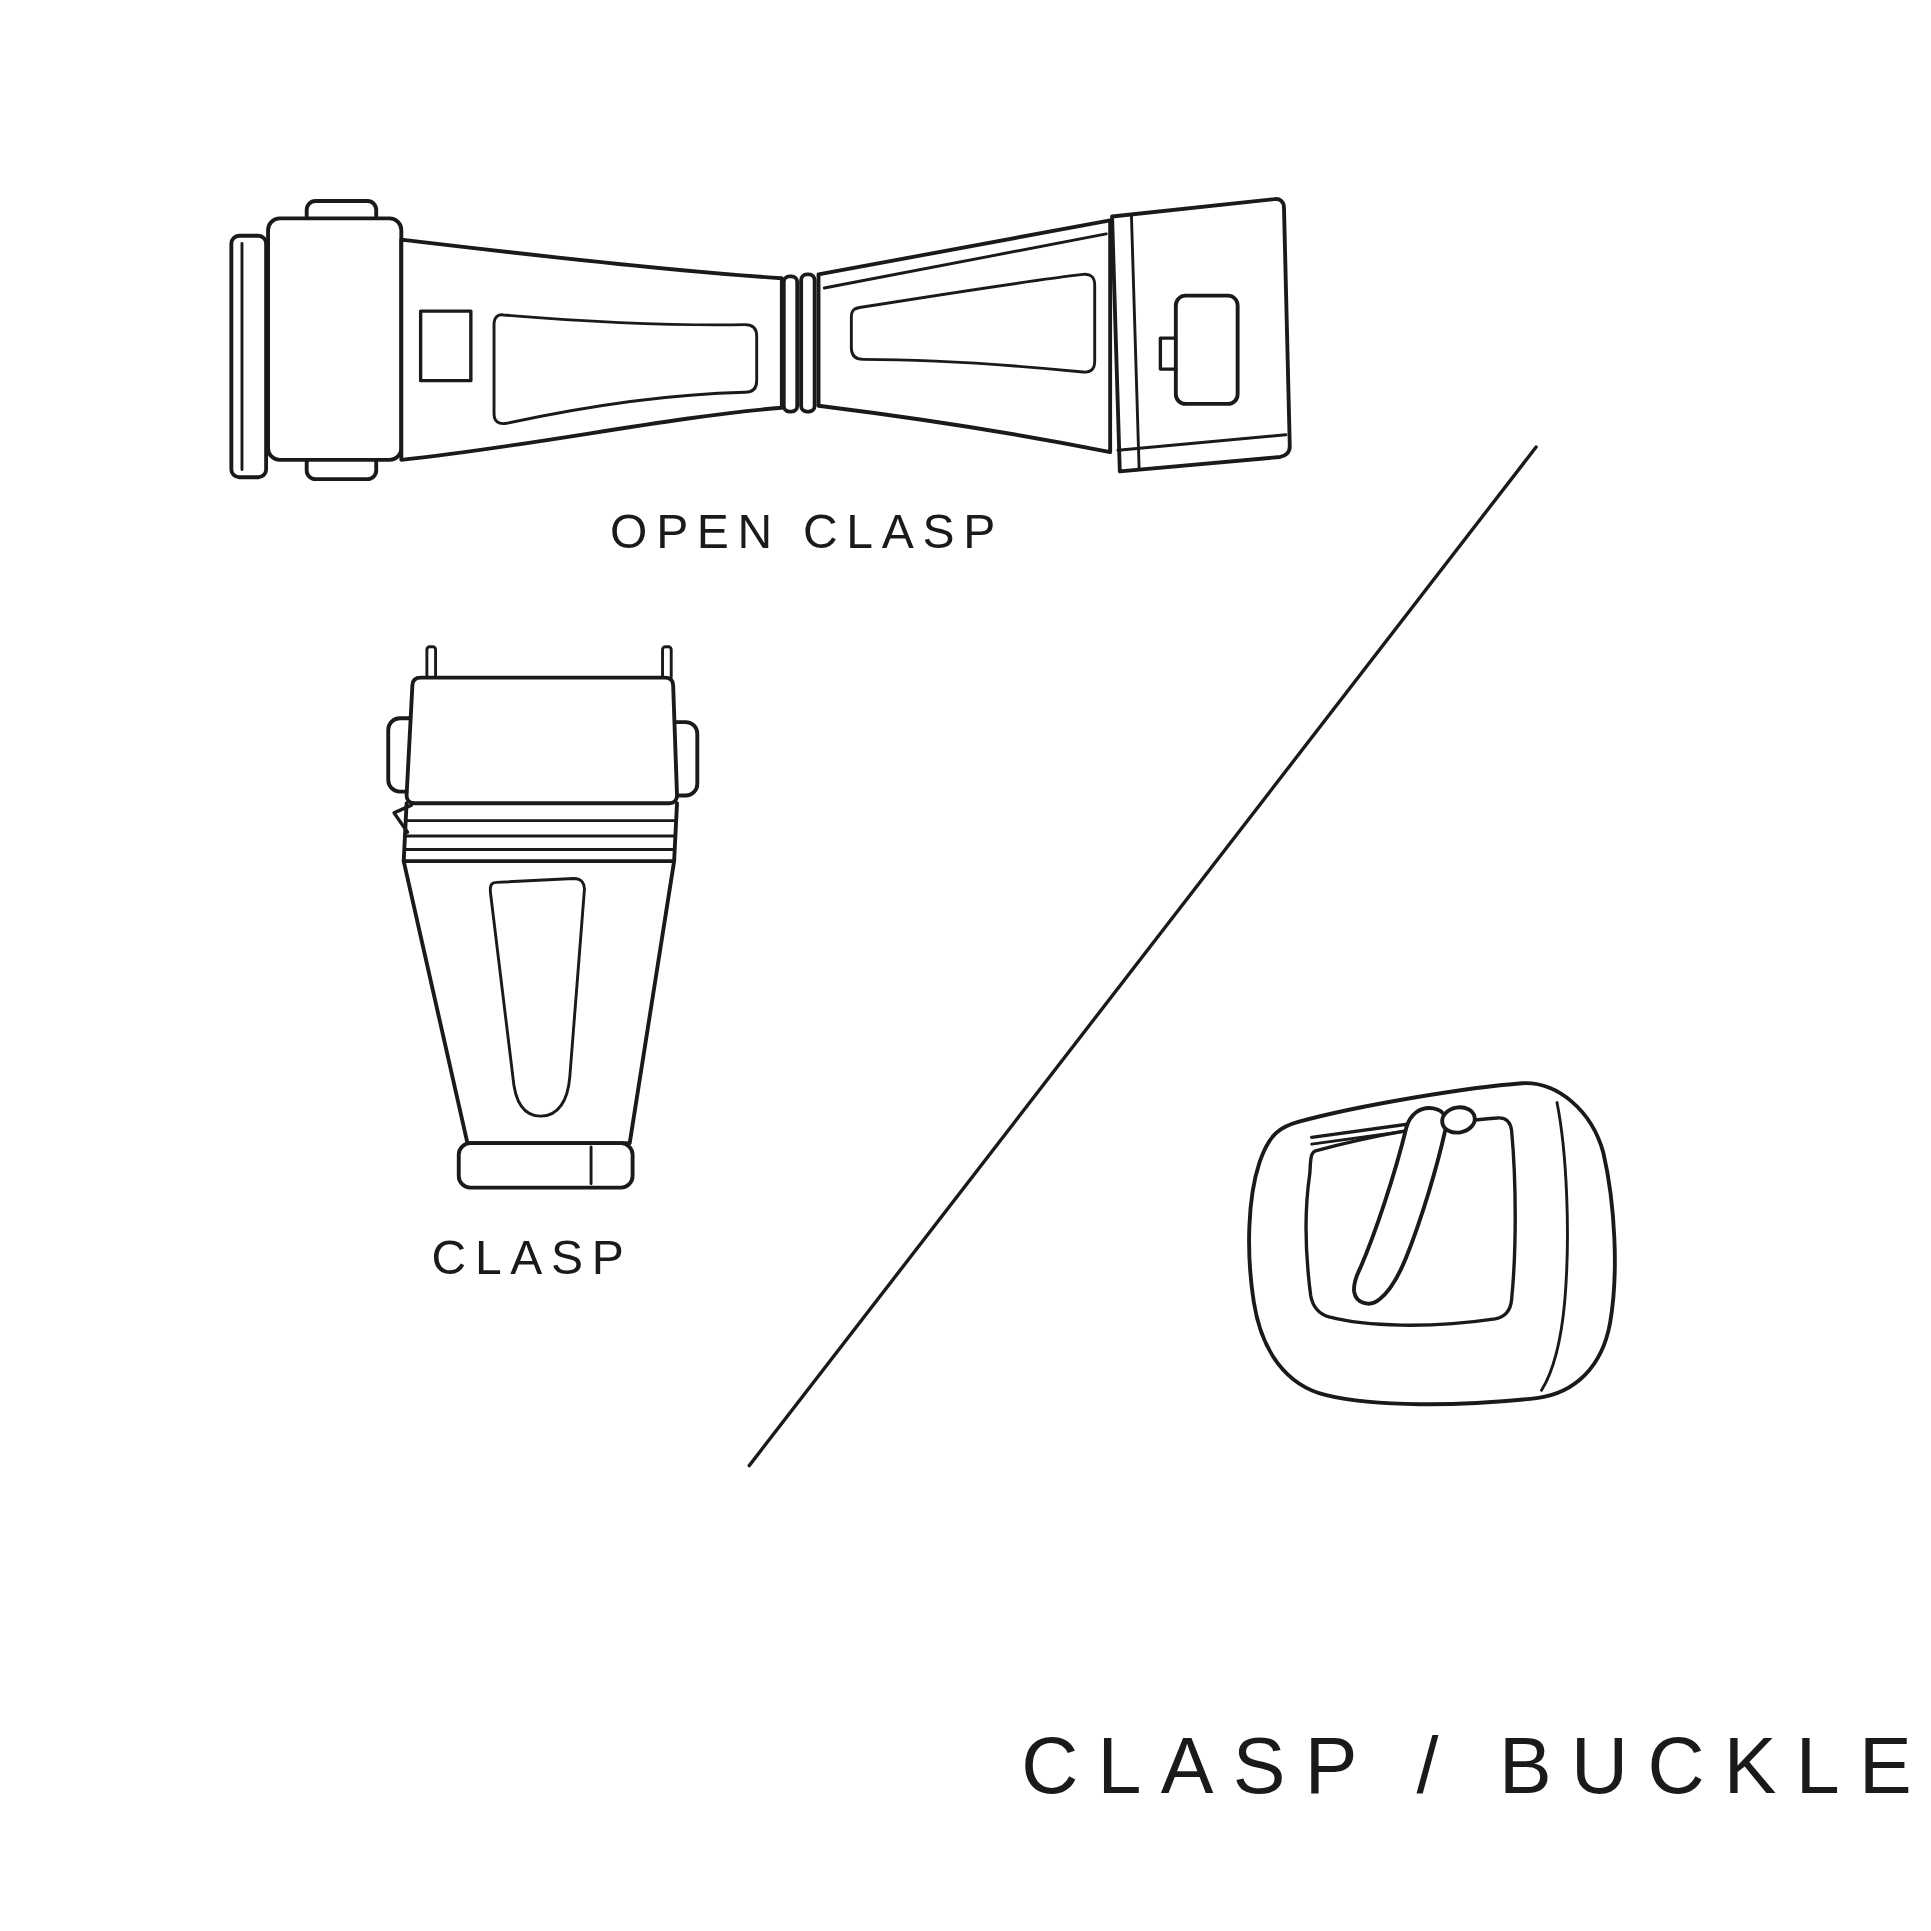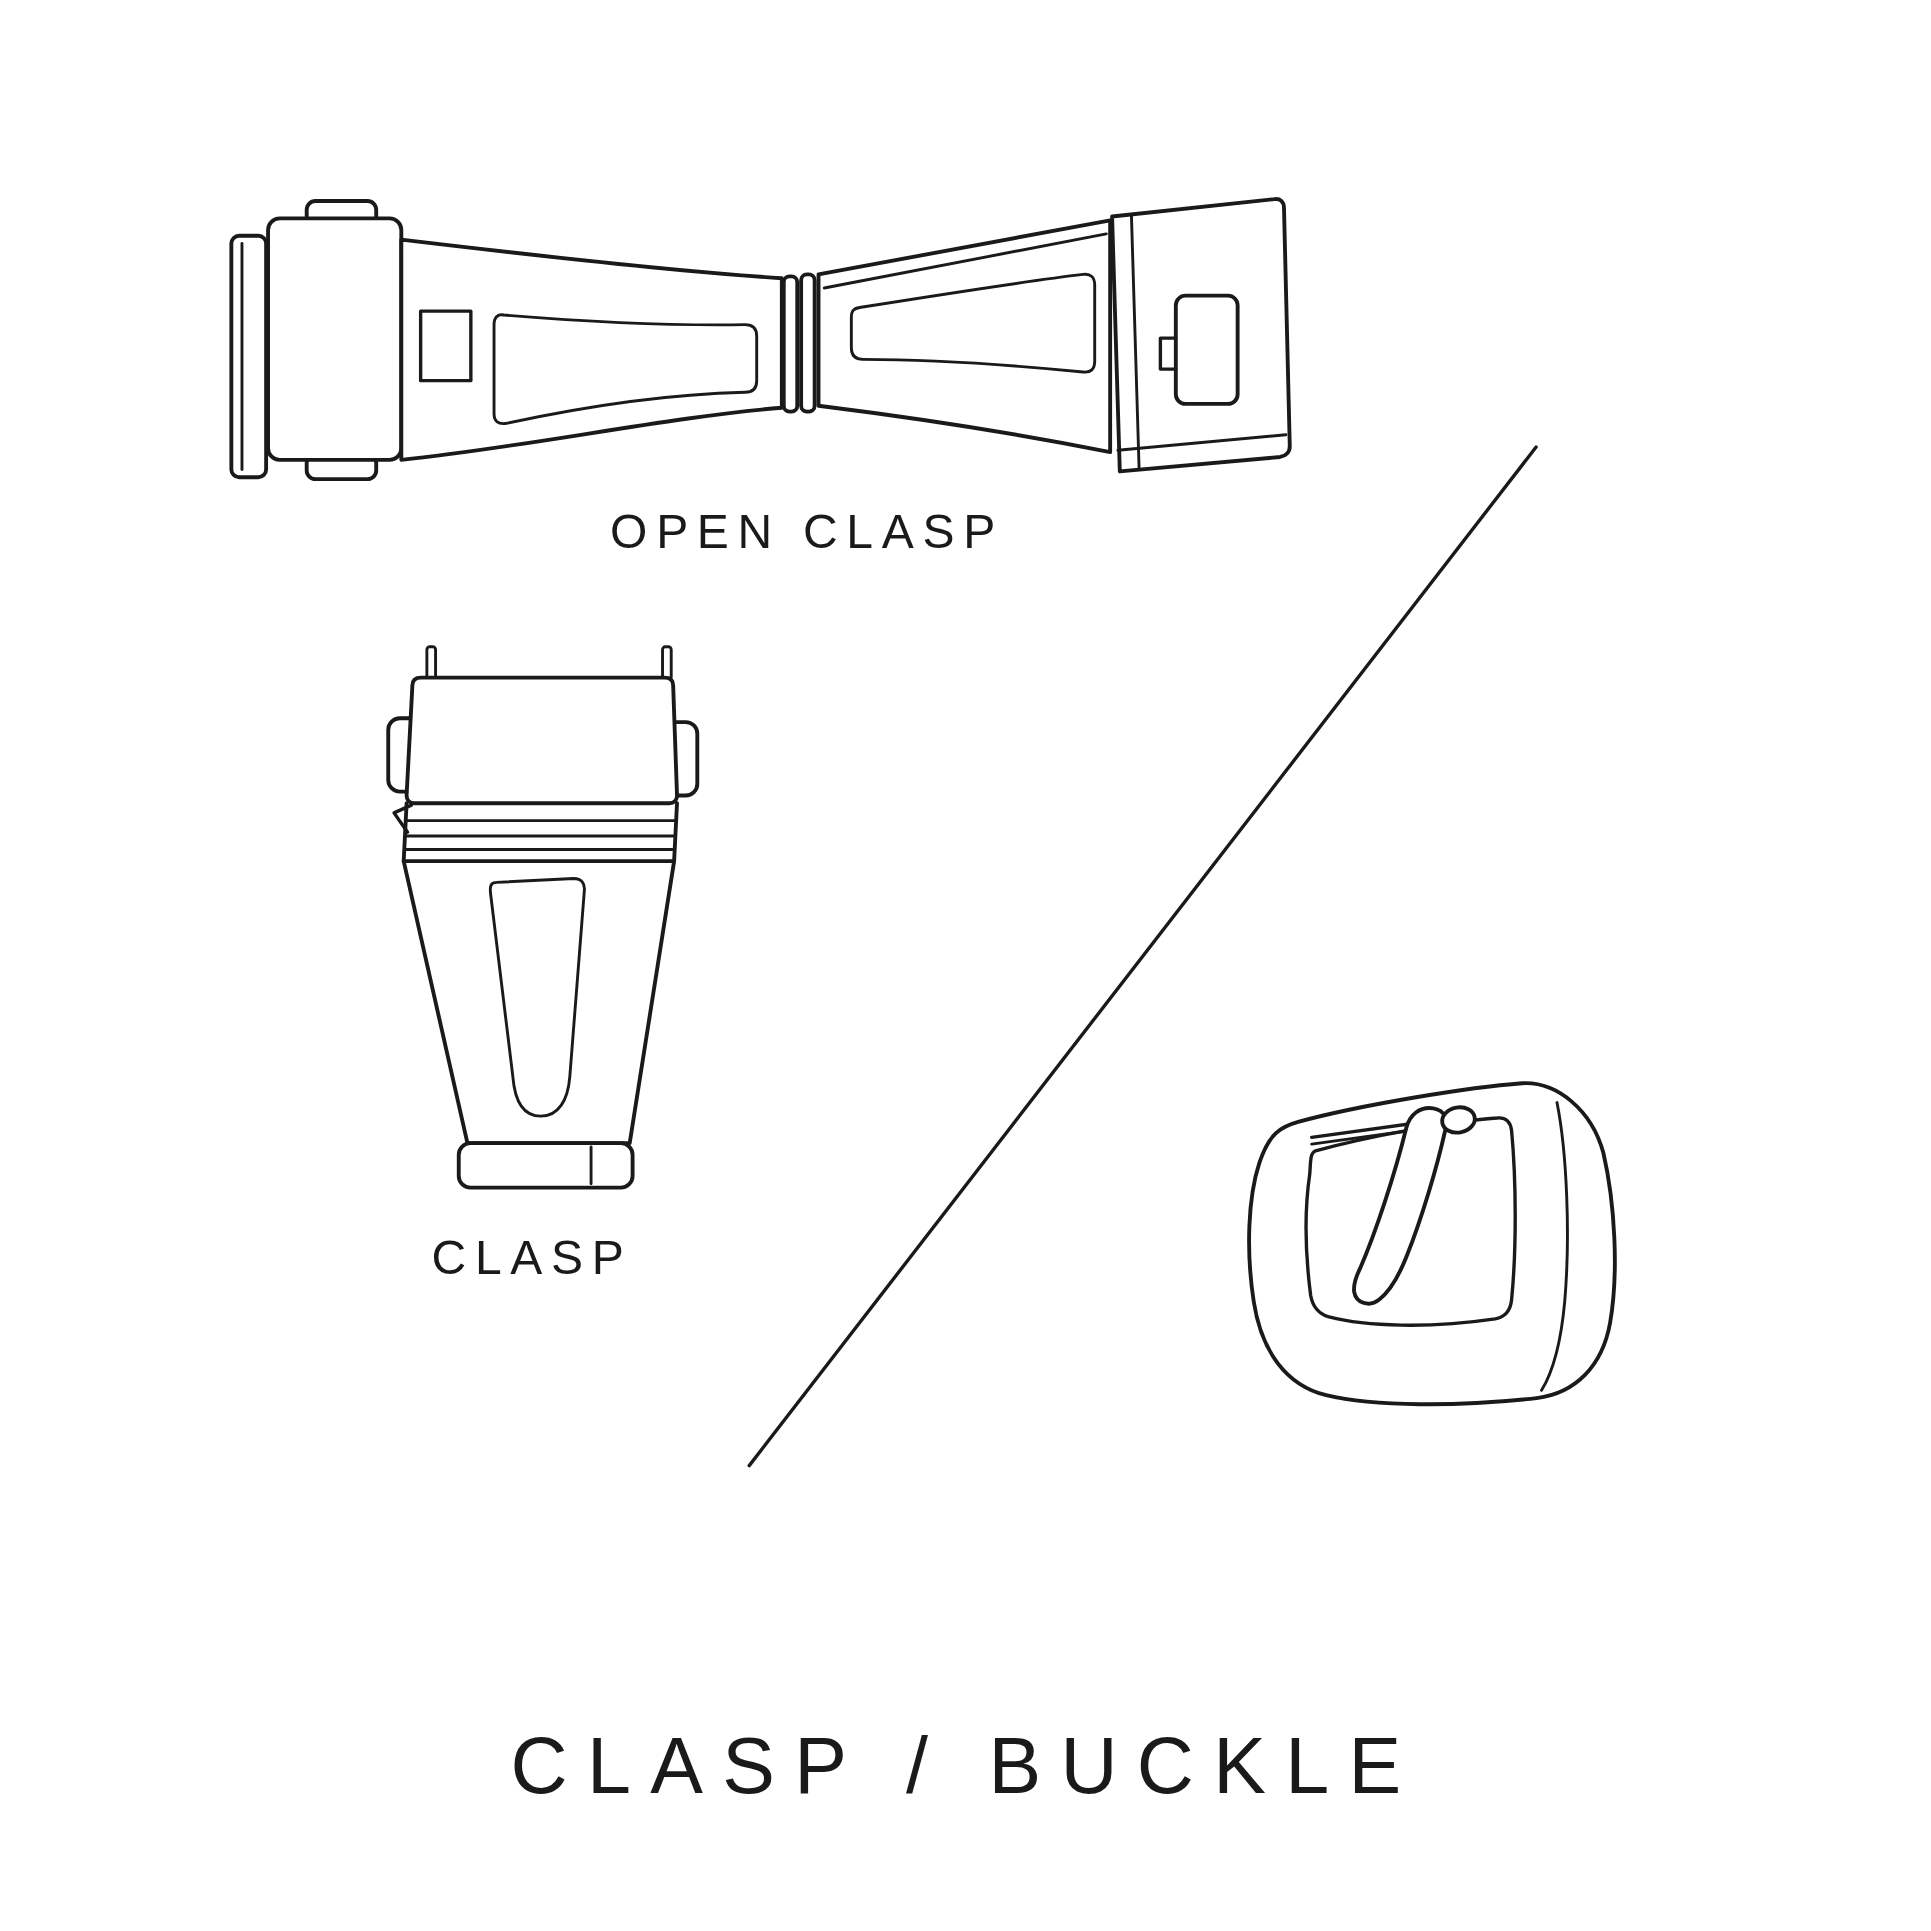--- a/index.html
+++ b/index.html
@@ -28,21 +28,21 @@
     letter-spacing:8.7px;
     font-weight:400;
     color:var(--line);
     white-space:nowrap;
     line-height:1;
   }
   .title{
     position:absolute;
     left:0;top:1726px;width:100%;
     margin:0;
-    text-align:center;
+    text-align:right;
     font-size:79px;
     font-weight:500;
     letter-spacing:19.3px;
     color:var(--line);
     white-space:nowrap;
     line-height:1;
   }
   .divider{position:absolute;left:0;top:0;pointer-events:none;}
 </style>
 </head>

